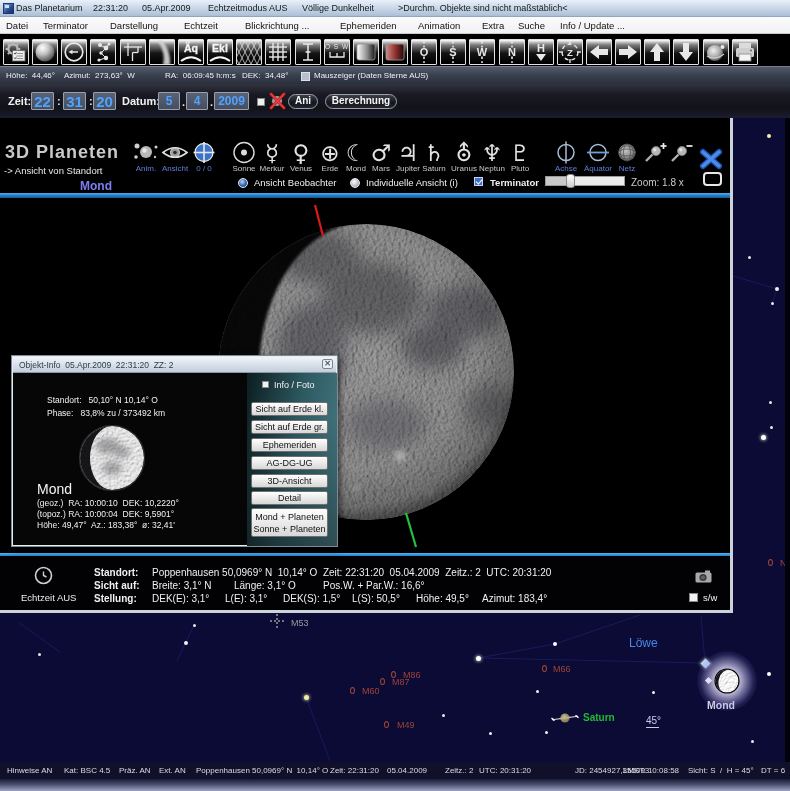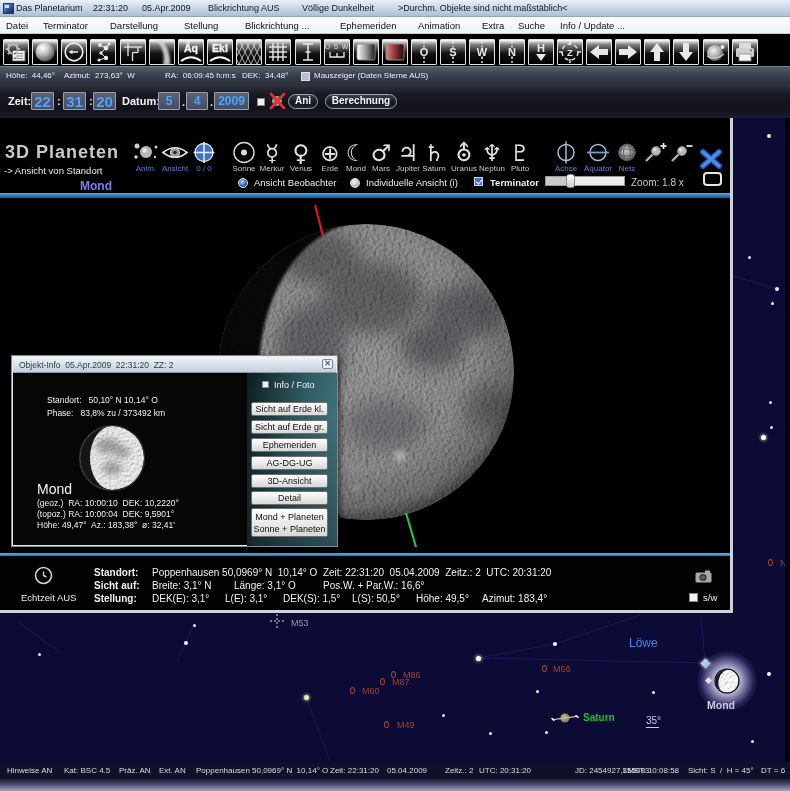--- a/index.html
+++ b/index.html
@@ -147,30 +147,30 @@
 <body>
 
 <div id="stage">
 
   <div class="abs" id="titlebar">
     <div id="app-icon"></div>
 
   <div class="tseg" style="left: 16px;">Das Planetarium</div>
       <div class="tseg" style="left: 93px;">22:31:20</div>
       <div class="tseg" style="left: 142px;">05.Apr.2009</div>
-      <div class="tseg" style="left: 208px;">Blickrichtung AUS</div>
+      <div class="tseg" style="left: 208px;">Echtzeitmodus AUS</div>
       <div class="tseg" style="left: 302px;">Völlige Dunkelheit</div>
       <div class="tseg" style="left: 398px;">&gt;Durchm. Objekte sind nicht maßstäblich&lt;</div>
     </div>
 
   <div class="abs" id="menubar">
       <div class="menu-item" style="left: 6px;">Datei</div>
       <div class="menu-item" style="left: 43px;">Terminator</div>
       <div class="menu-item" style="left: 110px;">Darstellung</div>
-      <div class="menu-item" style="left: 184px;">Stellung</div>
+      <div class="menu-item" style="left: 184px;">Echtzeit</div>
       <div class="menu-item" style="left: 245px;">Blickrichtung ...</div>
       <div class="menu-item" style="left: 340px;">Ephemeriden</div>
       <div class="menu-item" style="left: 418px;">Animation</div>
       <div class="menu-item" style="left: 482px;">Extra</div>
       <div class="menu-item" style="left: 518px;">Suche</div>
       <div class="menu-item" style="left: 560px;">Info / Update ...</div>
     </div>
 
   <div class="abs" id="toolbar">
       <div class="tbtn" style="left: 3px;">
@@ -507,21 +507,21 @@
         <div class="star" style="left: 747.5px; top: 137.5px; height: 3px; width: 3px; background: rgb(232, 232, 232);"></div>
         <div class="star" style="left: 775px; top: 169px; height: 4px; width: 4px; background: rgb(240, 240, 240);"></div>
         <div class="star" style="left: 770.5px; top: 183.5px; height: 3px; width: 3px; background: rgb(232, 232, 232);"></div>
         <div class="star" style="left: 768.5px; top: 282.5px; height: 3px; width: 3px; background: rgb(232, 232, 232);"></div>
         <div class="star" style="left: 769.5px; top: 307.5px; height: 3px; width: 3px; background: rgb(232, 232, 232);"></div>
         <div class="star" style="left: 760.5px; top: 316.5px; height: 5px; width: 5px; background: rgb(255, 255, 255); box-shadow: rgba(255, 255, 215, 0.5) 0px 0px 3px 1px;"></div>
         <div class="star" style="left: 750.5px; top: 621.5px; height: 3px; width: 3px; background: rgb(232, 232, 232);"></div>
         <div class="sf-label" style="left: 629px; top: 518px; color: rgb(75, 135, 232); font-size: 12px;">Löwe</div>
         <div class="sf-label" style="left: 291px; top: 500px; color: rgb(154, 154, 154); font-size: 9px;">M53</div>
         <div class="sf-label" style="left: 583px; top: 594px; color: rgb(29, 187, 51); font-size: 10px; font-weight: bold;">Saturn</div>
-        <div class="sf-label" style="left: 646px; top: 597px; color: rgb(200, 204, 232); font-size: 10px;">35°</div>
+        <div class="sf-label" style="left: 646px; top: 597px; color: rgb(200, 204, 232); font-size: 10px;">45°</div>
         <div class="sf-label" style="left: 707px; top: 581px; color: rgb(216, 216, 232); font-size: 10.5px; font-weight: bold;">Mond</div>
         <div class="mess" style="left: 391px; top: 553px; width: 5px; height: 7px;"></div>
         <div class="sf-label" style="left: 403px; top: 552px; color: rgb(160, 68, 52); font-size: 9px;">M86</div>
         <div class="mess" style="left: 380px; top: 560px; width: 5px; height: 7px;"></div>
         <div class="sf-label" style="left: 392px; top: 559px; color: rgb(160, 68, 52); font-size: 9px;">M87</div>
         <div class="mess" style="left: 350px; top: 569px; width: 5px; height: 7px;"></div>
         <div class="sf-label" style="left: 362px; top: 568px; color: rgb(160, 68, 52); font-size: 9px;">M60</div>
         <div class="mess" style="left: 384px; top: 603px; width: 5px; height: 7px;"></div>
         <div class="sf-label" style="left: 397px; top: 602px; color: rgb(160, 68, 52); font-size: 9px;">M49</div>
         <div class="mess" style="left: 542px; top: 547px; width: 5px; height: 7px;"></div>

